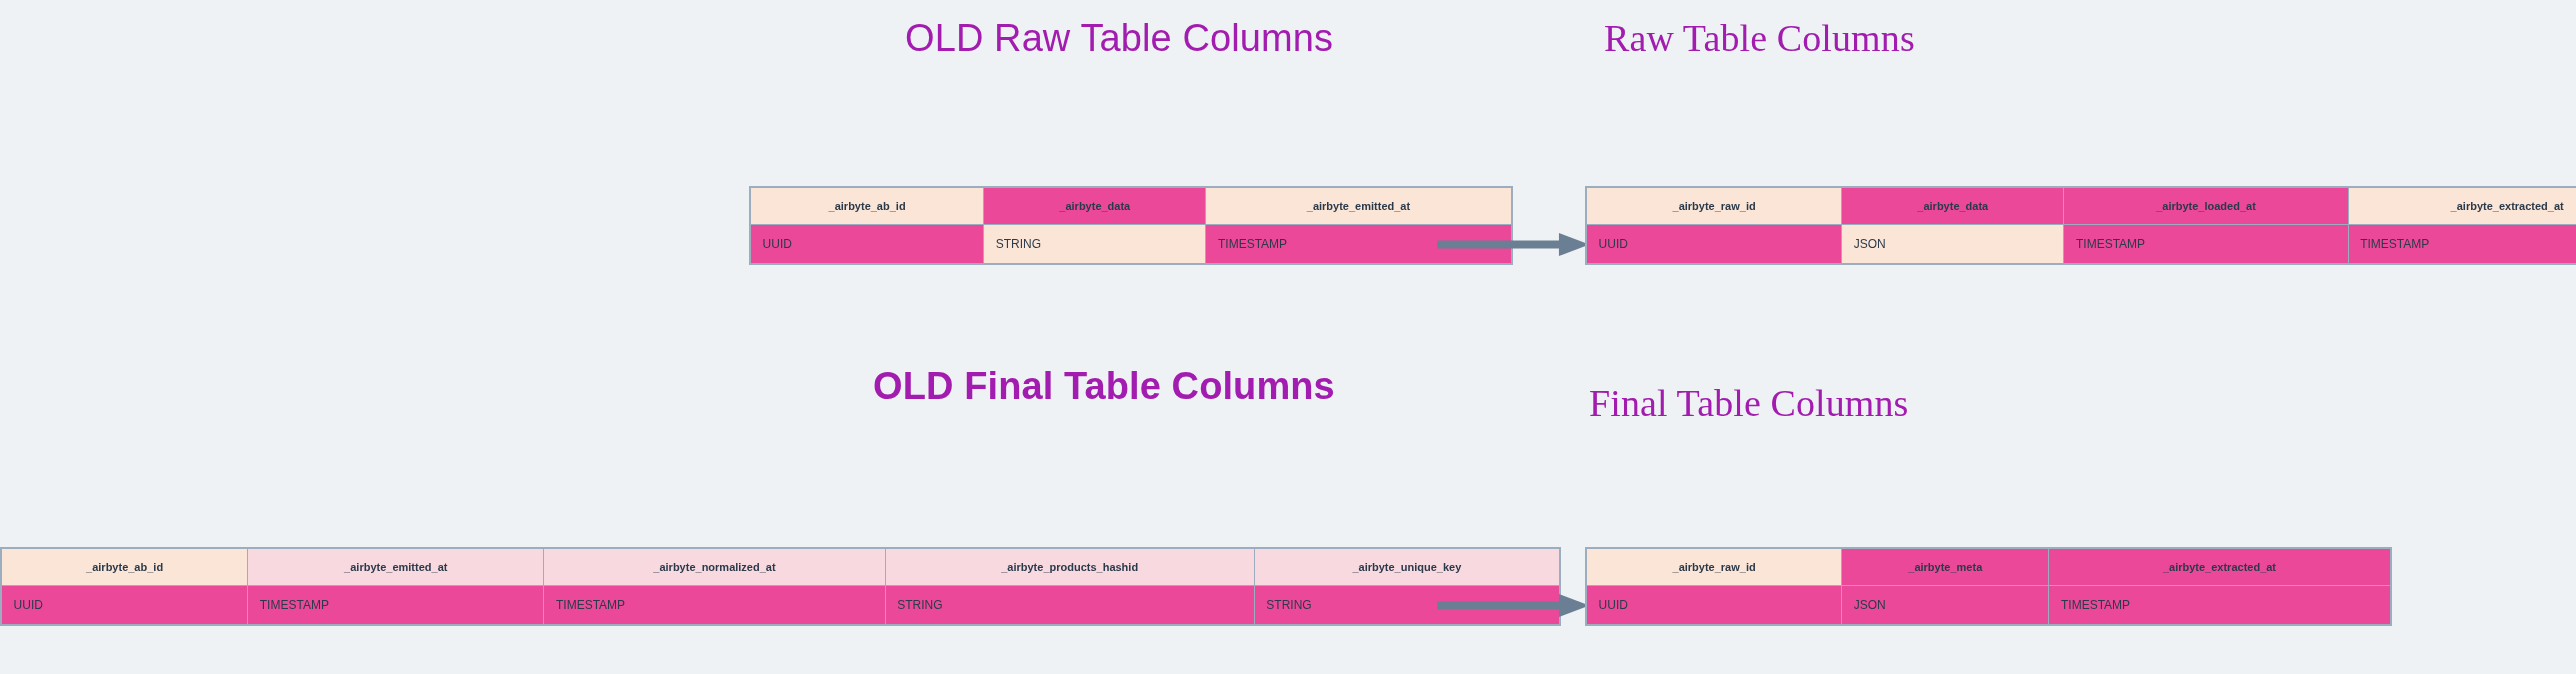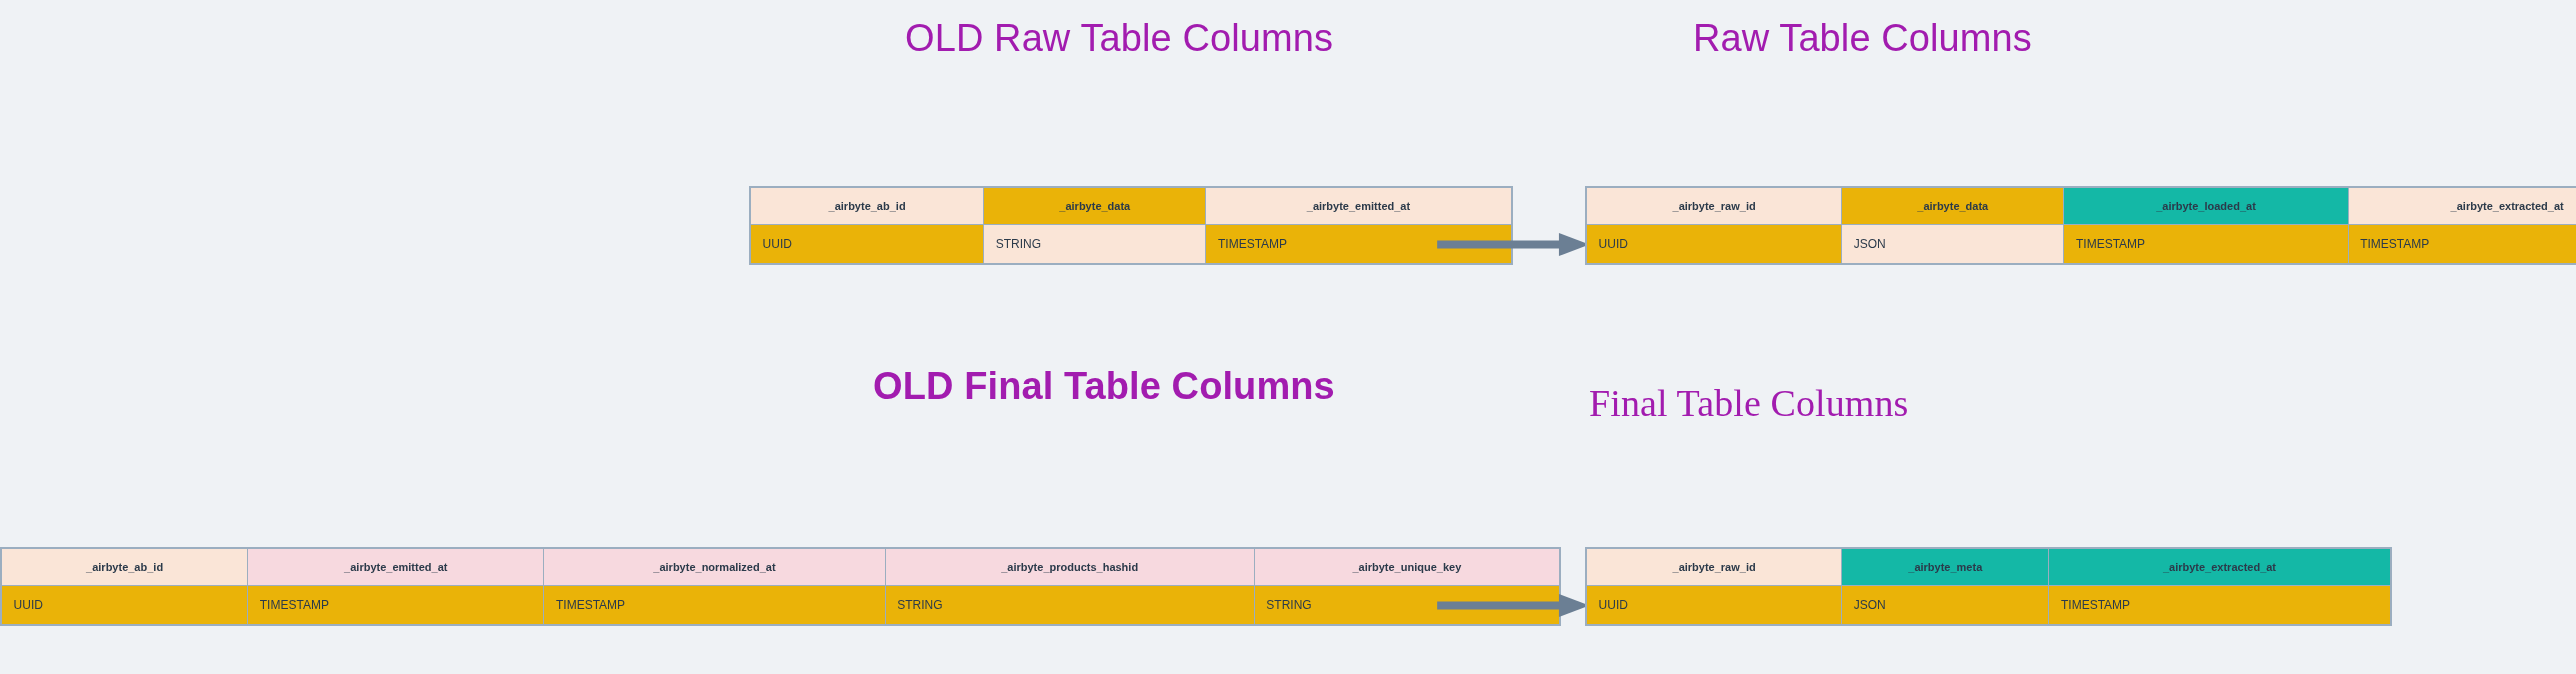--- a/index.html
+++ b/index.html
@@ -20,21 +20,21 @@
   .title {
     position: absolute;
     font-size: 38px;
     font-weight: 400;
     letter-spacing: 0.1px;
     color: #a21caf;
     white-space: nowrap;
     line-height: 1;
   }
   #title-old-raw   { left: 905px; top: 19px; }
-  #title-new-raw   { left: 1693px; top: 19px; }
+  #title-new-raw   { left: 1604px; top: 19px; font-family: Liberation Serif, serif; }
   #title-old-final { left: 873px; top: 367px; font-weight: bold; }
   #title-new-final { left: 1589px; top: 384px; font-family: Liberation Serif, serif; }
 
   
   .tbl {
     position: absolute;
     border-collapse: collapse;
     table-layout: fixed;
     border: 2.9px solid #9baec0;
     background: #ffffff;
@@ -53,23 +53,23 @@
     text-align: center;
     height: 36px;
   }
   .tbl tr.type-row td {
     font-size: 12px;
     font-weight: 400;
     text-align: left;
     height: 38px;
   }
   .c-peach { background: #fae5d7; }
-  .c-teal  { background: #14b8a6; }
+  .c-teal  { background: #ec4899; }
   .c-pink  { background: #f7d9df; }
-  .c-white { background: #eab308; margin-left: 48px; }
+  .c-white { background: #ec4899; margin-left: 48px; }
 
   
   #table-old-raw   { left: 749px; top: 186px; width: 688px; }
   #table-old-raw td.col0 { width: 209px; }
   #table-old-raw td.col1 { width: 198px; }
   #table-old-raw td.col2 { width: 281px; }
 
   #table-new-raw   { left: 1585px; top: 186px; width: 983px; }
   #table-new-raw td.col0 { width: 231px; }
   #table-new-raw td.col1 { width: 198px; }

